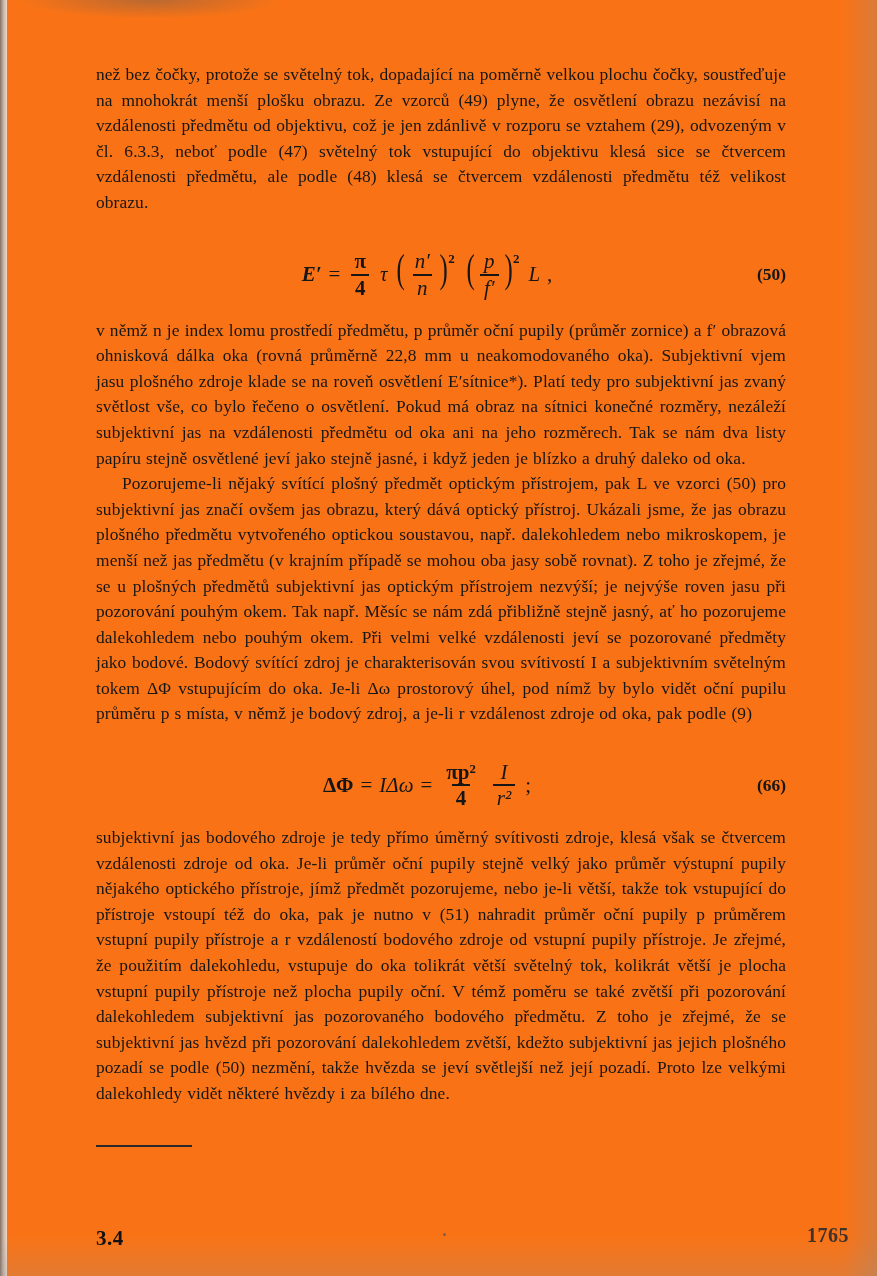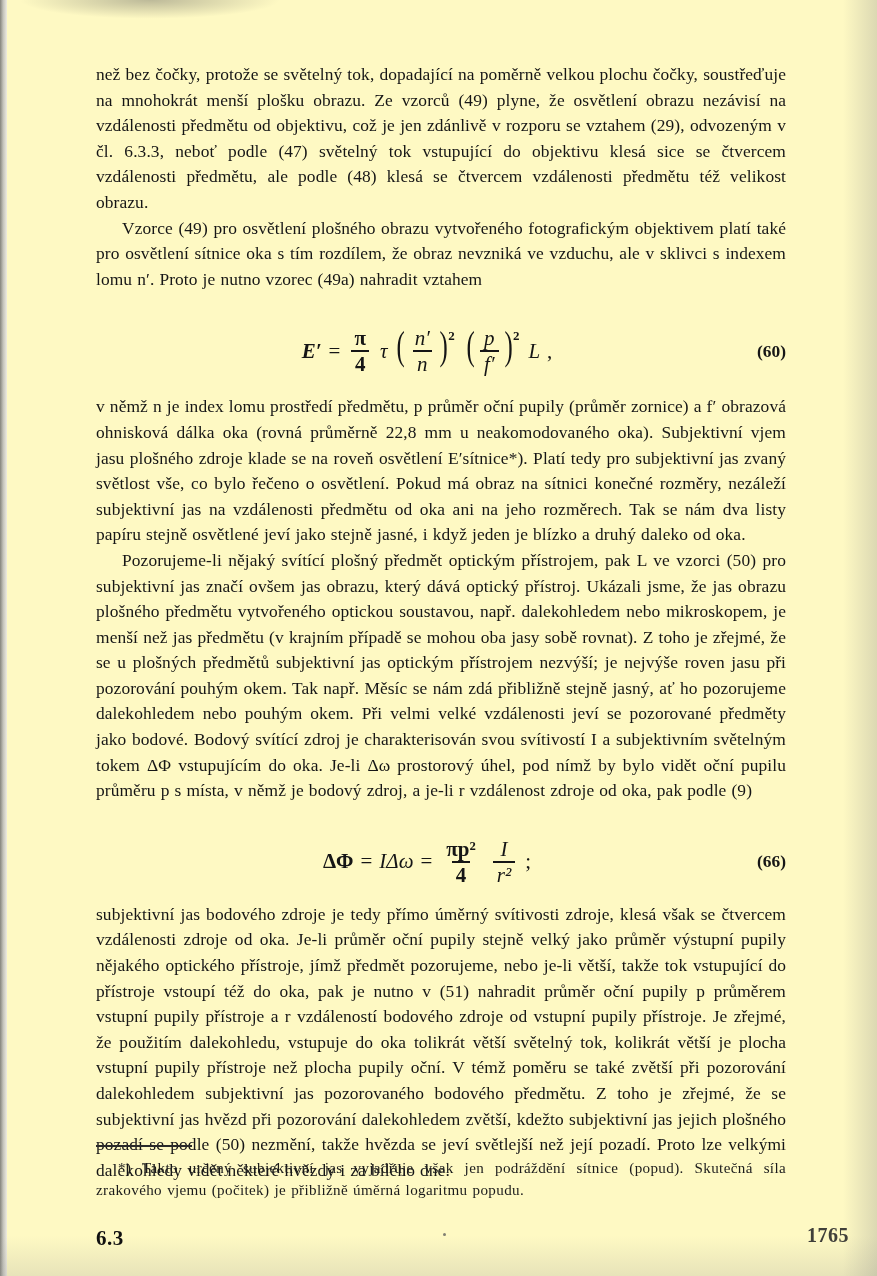--- a/index.html
+++ b/index.html
@@ -8,21 +8,21 @@
     padding: 0;
     background: #ffffff;
   }
   body {
     font-family: "Liberation Serif", "DejaVu Serif", serif;
   }
   .page {
     position: relative;
     width: 877px;
     height: 1276px;
-    background: #fef9c3;
+    background: #f97316;
     overflow: hidden;
     box-sizing: border-box;
   }
   
   .scan-gutter-left {
     position: absolute;
     left: 0; top: 0;
     width: 7px; height: 1276px;
     background: linear-gradient(to right, #6f6f6f 0%, #b9b9b9 45%, #eceae6 100%);
     opacity: .85;
@@ -189,21 +189,20 @@
 
   <div class="scan-gutter-left"></div>
   <div class="scan-shadow-top"></div>
   <div class="scan-shadow-right"></div>
   <div class="scan-shadow-bottom"></div>
 
   <div class="textblock">
 
     <p class="para">než bez čočky, protože se světelný tok, dopadající na poměrně velkou plochu čočky, soustřeďuje na mnohokrát menší plošku obrazu. Ze vzorců (49) plyne, že osvětlení obrazu nezávisí na vzdálenosti předmětu od objektivu, což je jen zdánlivě v rozporu se vztahem (29), odvozeným v čl. 6.3.3, neboť podle (47) světelný tok vstupující do objektivu klesá sice se čtvercem vzdálenosti předmětu, ale podle (48) klesá se čtvercem vzdálenosti předmětu též velikost obrazu.</p>
 
-    <p class="para indent">Vzorce (49) pro osvětlení plošného obrazu vytvořeného fotografickým objektivem platí také pro osvětlení sítnice oka s tím rozdílem, že obraz nevzniká ve vzduchu, ale v sklivci s indexem lomu n′. Proto je nutno vzorec (49a) nahradit vztahem</p>
 
     <div class="eq-row eq-50">
       <div class="eq-body">
         <span class="mvar mbold">E′</span>
         <span>=</span>
         <span class="frac">
           <span class="num mbold">π</span>
           <span class="den mbold">4</span>
         </span>
         <span class="mvar">τ</span>
@@ -221,21 +220,21 @@
           <span class="frac">
             <span class="num mvar">p</span>
             <span class="den mvar">f′</span>
           </span>
           <span class="paren">)</span>
           <span class="pexp">2</span>
         </span>
         <span class="mvar">L</span>
         <span>,</span>
       </div>
-      <span class="eq-num">(60)</span>
+      <span class="eq-num">(50)</span>
     </div>
 
     <p class="para">v němž n je index lomu prostředí předmětu, p průměr oční pupily (průměr zornice) a f′ obrazová ohnisková dálka oka (rovná průměrně 22,8 mm u neakomodovaného oka). Subjektivní vjem jasu plošného zdroje klade se na roveň osvětlení E′sítnice*). Platí tedy pro subjektivní jas zvaný světlost vše, co bylo řečeno o osvětlení. Pokud má obraz na sítnici konečné rozměry, nezáleží subjektivní jas na vzdálenosti předmětu od oka ani na jeho rozměrech. Tak se nám dva listy papíru stejně osvětlené jeví jako stejně jasné, i když jeden je blízko a druhý daleko od oka.</p>
 
     <p class="para indent">Pozorujeme-li nějaký svítící plošný předmět optickým přístrojem, pak L ve vzorci (50) pro subjektivní jas značí ovšem jas obrazu, který dává optický přístroj. Ukázali jsme, že jas obrazu plošného předmětu vytvořeného optickou soustavou, např. dalekohledem nebo mikroskopem, je menší než jas předmětu (v krajním případě se mohou oba jasy sobě rovnat). Z toho je zřejmé, že se u plošných předmětů subjektivní jas optickým přístrojem nezvýší; je nejvýše roven jasu při pozorování pouhým okem. Tak např. Měsíc se nám zdá přibližně stejně jasný, ať ho pozorujeme dalekohledem nebo pouhým okem. Při velmi velké vzdálenosti jeví se pozorované předměty jako bodové. Bodový svítící zdroj je charakterisován svou svítivostí I a subjektivním světelným tokem ΔΦ vstupujícím do oka. Je-li Δω prostorový úhel, pod nímž by bylo vidět oční pupilu průměru p s místa, v němž je bodový zdroj, a je-li r vzdálenost zdroje od oka, pak podle (9)</p>
 
     <div class="eq-row eq-51">
       <div class="eq-body">
         <span class="mbold">ΔΦ</span>
         <span>=</span>
@@ -253,22 +252,18 @@
       </div>
       <span class="eq-num">(66)</span>
     </div>
 
     <p class="para">subjektivní jas bodového zdroje je tedy přímo úměrný svítivosti zdroje, klesá však se čtvercem vzdálenosti zdroje od oka. Je-li průměr oční pupily stejně velký jako průměr výstupní pupily nějakého optického přístroje, jímž předmět pozorujeme, nebo je-li větší, takže tok vstupující do přístroje vstoupí též do oka, pak je nutno v (51) nahradit průměr oční pupily p průměrem vstupní pupily přístroje a r vzdáleností bodového zdroje od vstupní pupily přístroje. Je zřejmé, že použitím dalekohledu, vstupuje do oka tolikrát větší světelný tok, kolikrát větší je plocha vstupní pupily přístroje než plocha pupily oční. V témž poměru se také zvětší při pozorování dalekohledem subjektivní jas pozorovaného bodového předmětu. Z toho je zřejmé, že se subjektivní jas hvězd při pozorování dalekohledem zvětší, kdežto subjektivní jas jejich plošného pozadí se podle (50) nezmění, takže hvězda se jeví světlejší než její pozadí. Proto lze velkými dalekohledy vidět některé hvězdy i za bílého dne.</p>
 
   </div>
 
   <div class="footnote-rule"></div>
 
-  <div class="footnote">
-    <span class="fn-indent">*)</span>
-    <span>Takto určený subjektivní jas vyjadřuje však jen podráždění sítnice (popud). Skutečná síla zrakového vjemu (počitek) je přibližně úměrná logaritmu popudu.</span>
-  </div>
-
-  <div class="footer-section">6.3</div>
+
+  <div class="footer-section">3.4</div>
   <div class="footer-speck"></div>
   <div class="footer-page">1765</div>
 
 </div>
 
 </body></html>

